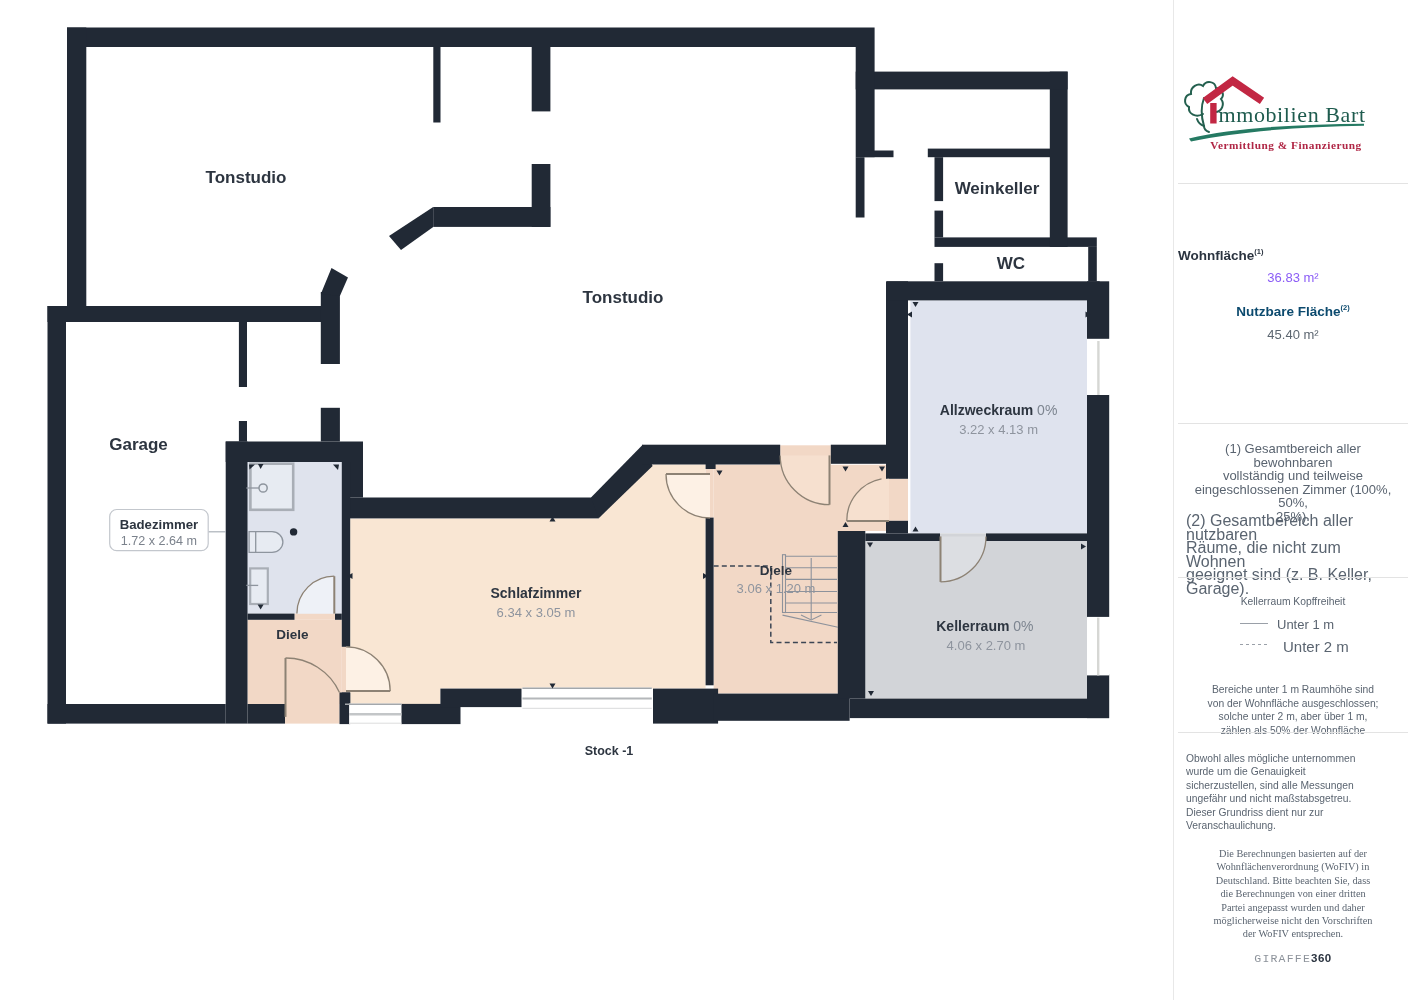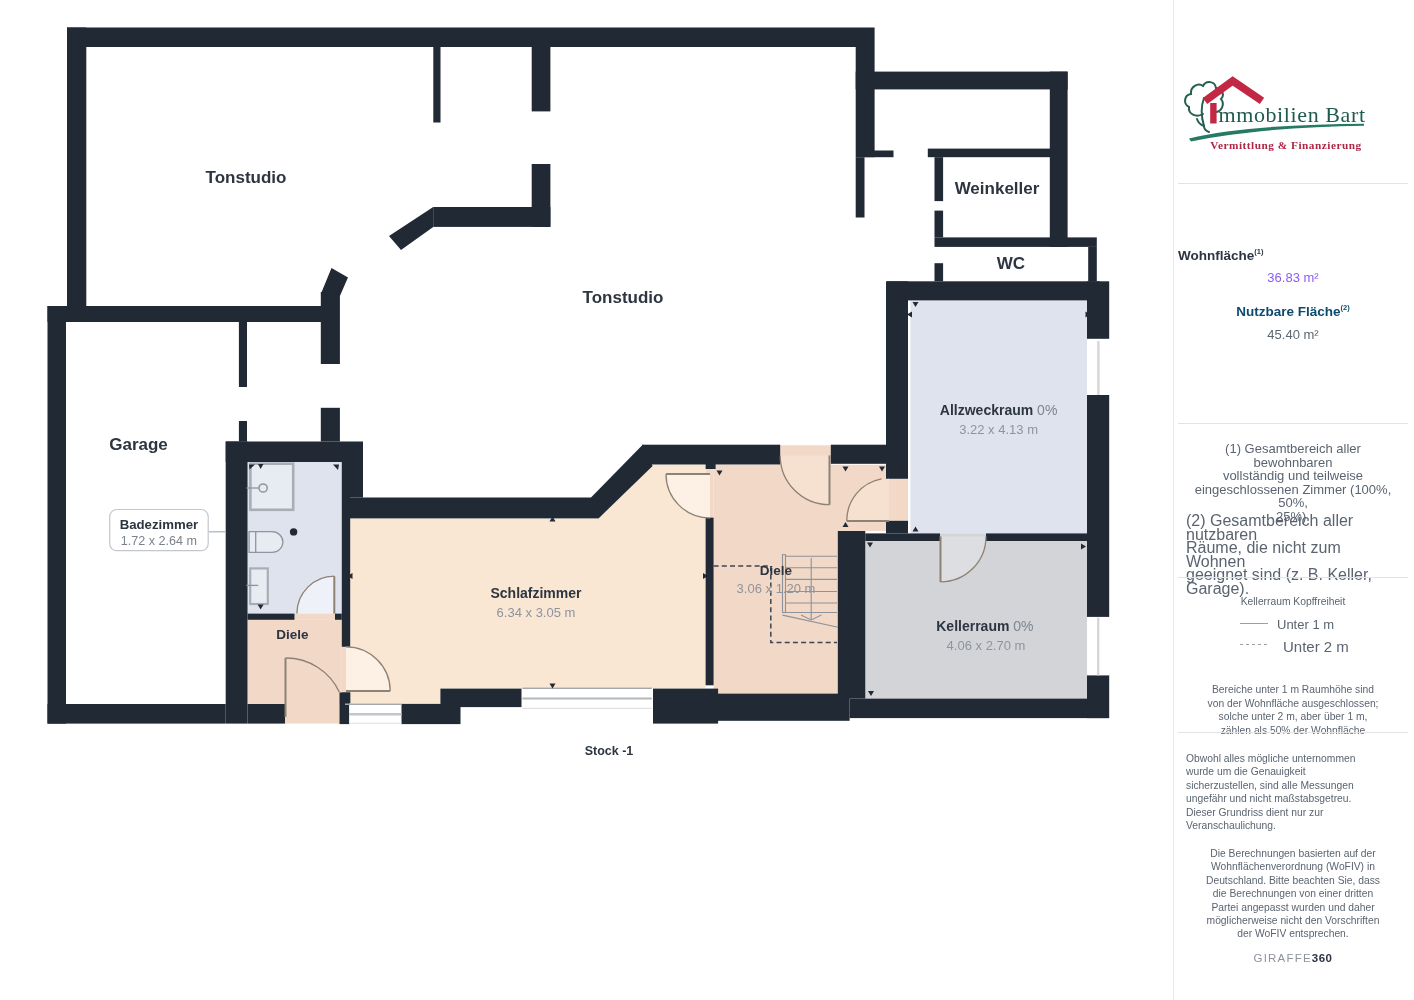--- a/index.html
+++ b/index.html
@@ -354,15 +354,15 @@
 
 <div class="abs" style="left:1240px;top:644px;width:28px;height:1px;background:repeating-linear-gradient(to right,#9aa0a8 0 3px,transparent 3px 6px);"></div>
 <div class="abs" style="left:1277px;top:638px;font-size:15px;color:#5a6470;margin-left:6px;">Unter 2 m</div>
 
 <div class="abs" style="left:1186px;top:683px;width:214px;text-align:center;font-size:10.3px;line-height:13.6px;color:#5a6470;">Bereiche unter 1 m Raumhöhe sind<br>von der Wohnfläche ausgeschlossen;<br>solche unter 2 m, aber über 1 m,<br>zählen als 50% der Wohnfläche</div>
 
 <div class="abs" style="left:1178px;top:732px;width:230px;height:1px;background:#e3e3e3;"></div>
 
 <div class="abs" style="left:1186px;top:752px;width:214px;text-align:left;font-size:10.3px;line-height:13.4px;color:#5a6470;">Obwohl alles mögliche unternommen<br>wurde um die Genauigkeit<br>sicherzustellen, sind alle Messungen<br>ungefähr und nicht maßstabsgetreu.<br>Dieser Grundriss dient nur zur<br>Veranschaulichung.</div>
 
-<div class="abs" style="left:1186px;top:847px;width:214px;text-align:center;font-size:10.3px;line-height:13.4px;color:#5a6470;">Die Berechnungen basierten auf der<br>Wohnflächenverordnung (WoFIV) in<br>Deutschland. Bitte beachten Sie, dass<br>die Berechnungen von einer dritten<br>Partei angepasst wurden und daher<br>möglicherweise nicht den Vorschriften<br>der WoFIV entsprechen.</div>
-
-<div class="abs" style="left:1178px;top:952px;width:230px;text-align:center;font-size:11.5px;"><span style="color:#8d939b;letter-spacing:1.2px;">GIRAFFE</span><span style="font-weight:bold;color:#2b3440;letter-spacing:0.5px;">360</span></div>
+<div class="abs" style="left:1186px;top:847px;width:214px;text-align:center;font-size:10.3px;line-height:13.4px;color:#5a6470;font-family:Liberation Serif, serif;">Die Berechnungen basierten auf der<br>Wohnflächenverordnung (WoFIV) in<br>Deutschland. Bitte beachten Sie, dass<br>die Berechnungen von einer dritten<br>Partei angepasst wurden und daher<br>möglicherweise nicht den Vorschriften<br>der WoFIV entsprechen.</div>
+
+<div class="abs" style="left:1178px;top:952px;width:230px;text-align:center;font-size:11.5px;"><span style="color:#8d939b;letter-spacing:1.2px;font-family:Liberation Mono, monospace;">GIRAFFE</span><span style="font-weight:bold;color:#2b3440;letter-spacing:0.5px;">360</span></div>
 
 </body></html>

